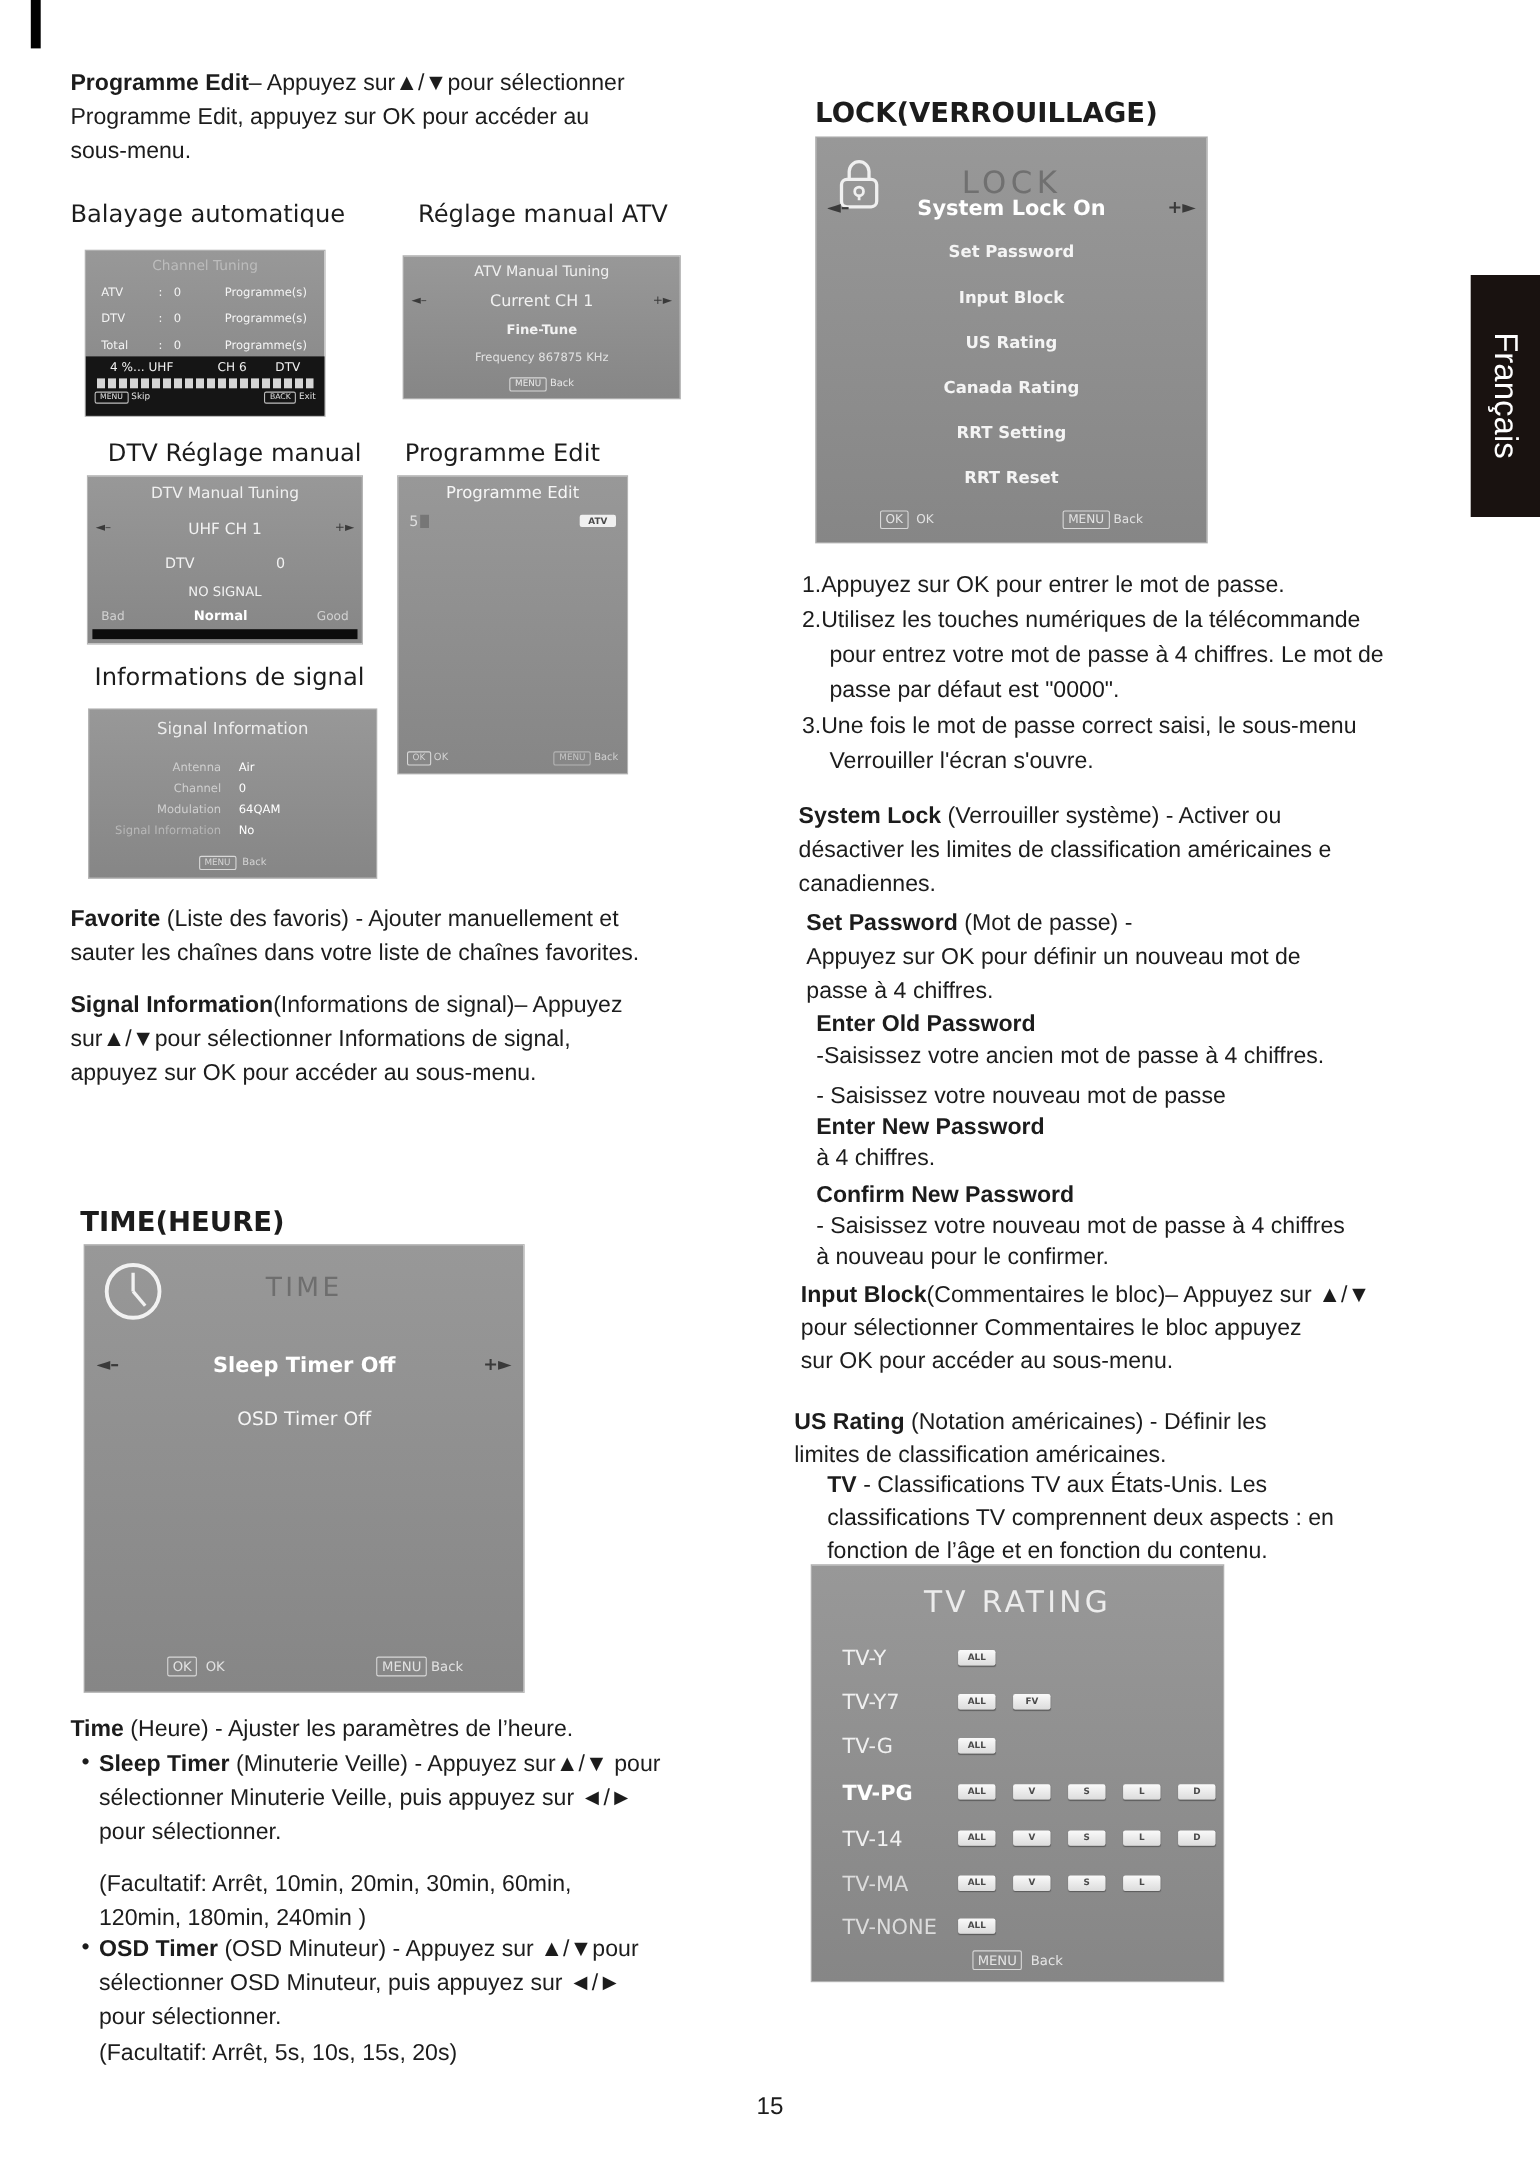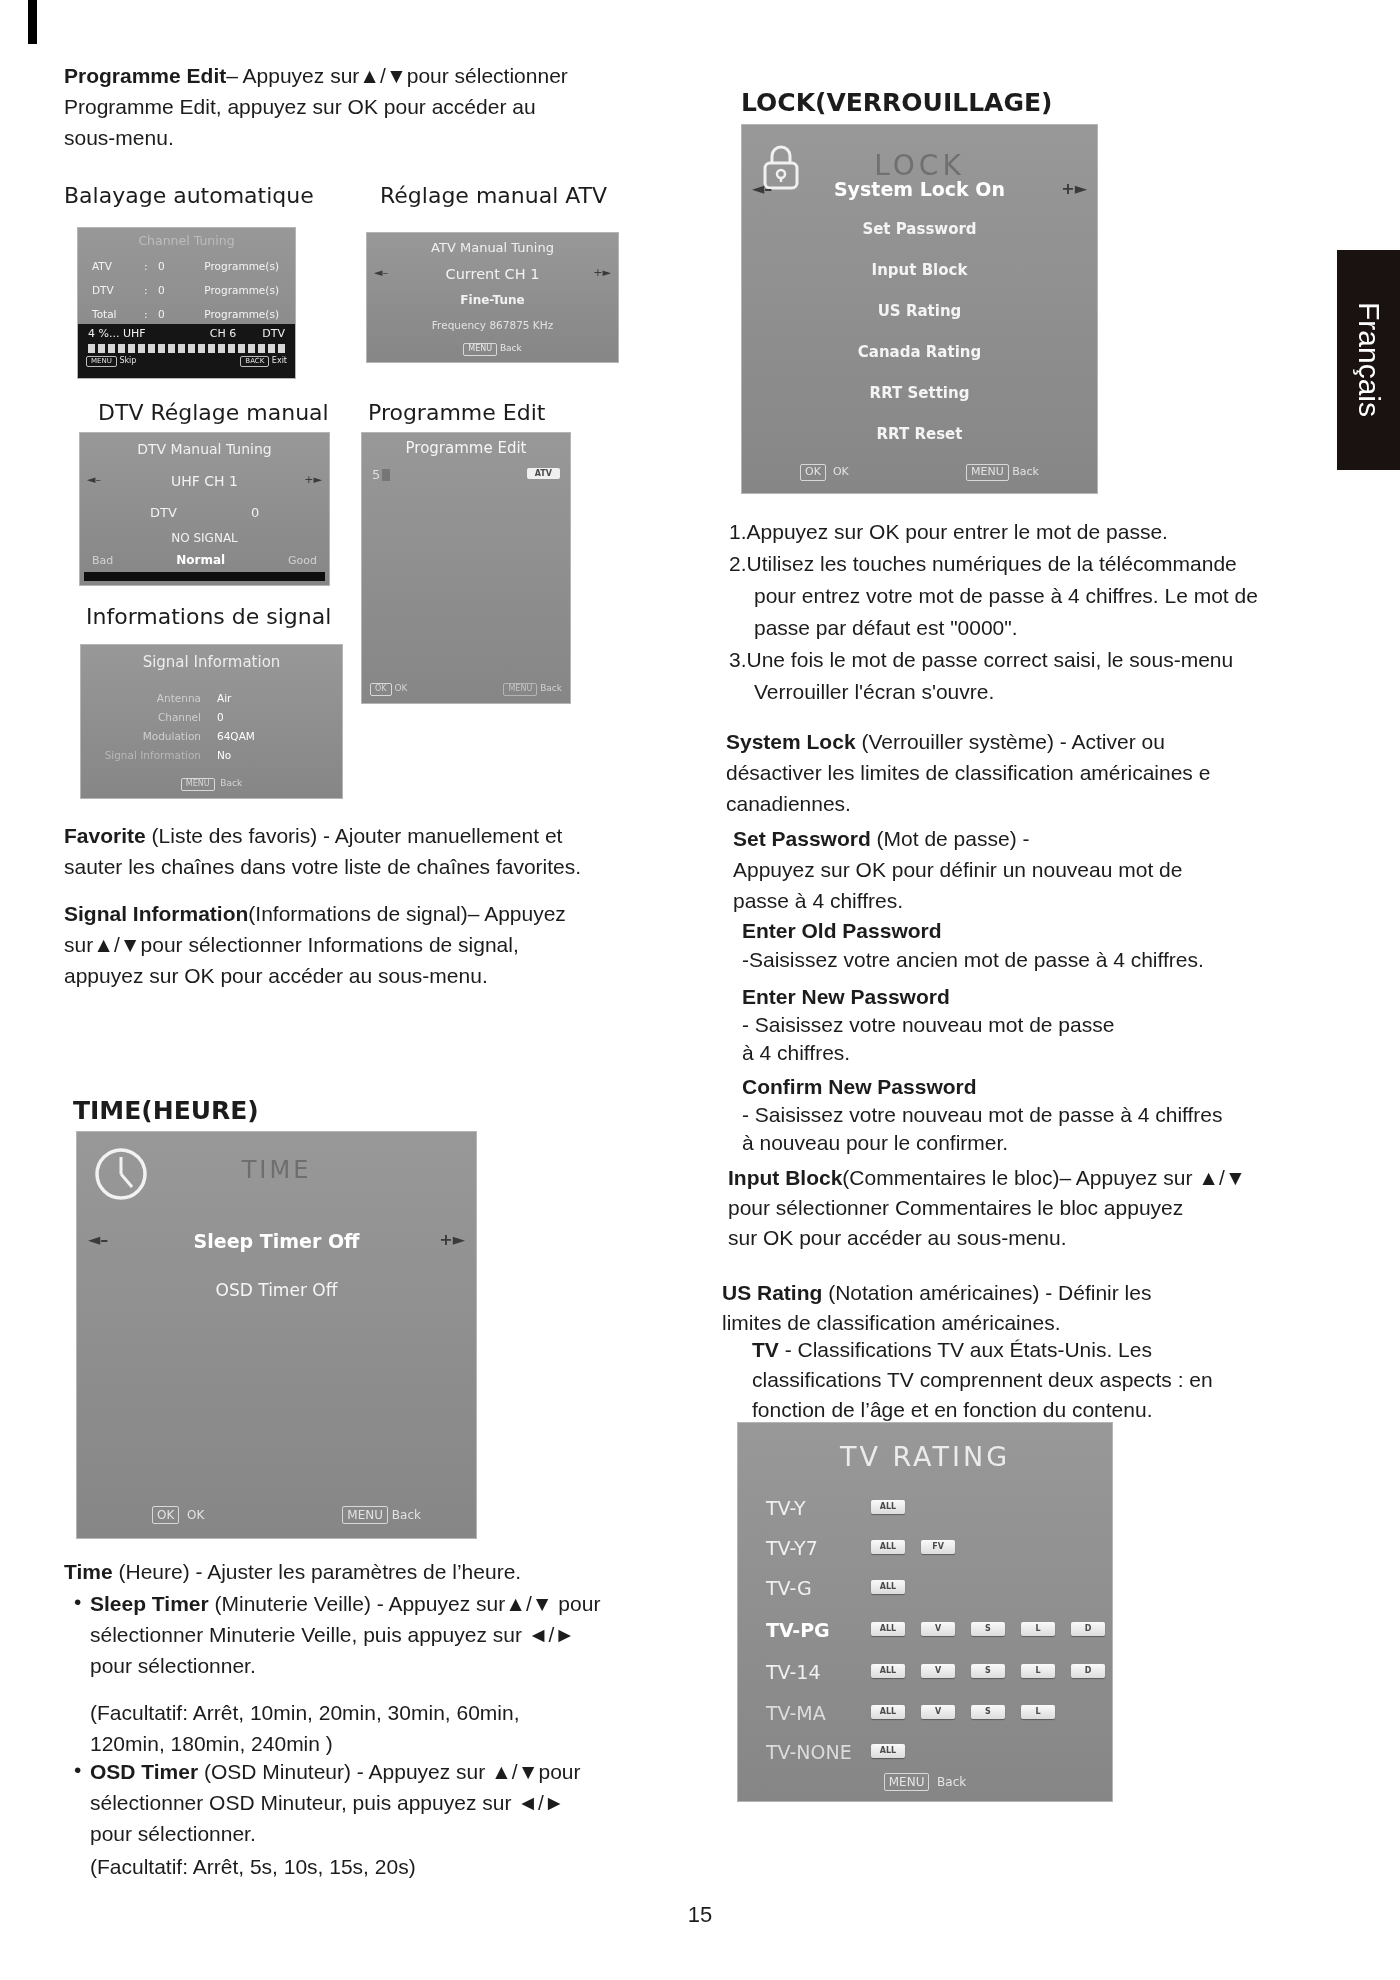--- a/index.html
+++ b/index.html
@@ -23,21 +23,21 @@
   .arrow-l{position:absolute;left:7px;color:#3a3a3a}
   .arrow-r{position:absolute;right:7px;color:#3a3a3a}
   .key{display:inline-block;border:1px solid #d8d8d8;border-radius:2px;padding:0 4px;line-height:1.35}
   .keys{position:absolute;display:flex;justify-content:space-between;align-items:center}
 
   
   .ct-row{display:grid;grid-template-columns:52px 14px 44px 1fr;padding:0 14px;
           font-size:10.5px;height:24px;line-height:24px;color:#f4f4f4}
   .ct-unit{text-align:right;padding-right:2px}
   .ct-black{position:absolute;left:0;right:0;bottom:0;height:54px;background:#151515}
-  .ct-status{display:flex;padding:3px 10px 0;font-size:11px;color:#f0f0f0}
+  .ct-status{display:flex;padding:3px 22px 0;font-size:11px;color:#f0f0f0}
   .ct-status .sp{flex:1}
   .ct-bar{height:9px;margin:4px 10px 0;background:repeating-linear-gradient(90deg,#d6d6d6 0 7px,#151515 7px 10px)}
   .ct-keys{display:flex;justify-content:space-between;align-items:center;padding:3px 8px 0;font-size:8px;color:#e2e2e2}
   .ct-keys .key{border-color:#bdbdbd;font-size:7px}
 
   
   .si-row{display:grid;grid-template-columns:120px 1fr;column-gap:16px;
           font-size:10.5px;height:19px;line-height:19px}
   .si-label{text-align:right;color:#cfcfcf}
   .si-value{color:#fff}
@@ -296,22 +296,22 @@
     <span class="ln">Appuyez sur OK pour définir un nouveau mot de</span>
     <span class="ln">passe à 4 chiffres.</span>
   </p>
 
   <p class="para" style="left:742px;top:916px;width:650px;line-height:29px">
     <span class="ln"><b>Enter Old Password</b></span>
     <span class="ln">-Saisissez votre ancien mot de passe à 4 chiffres.</span>
   </p>
 
   <p class="para" style="left:742px;top:983px;width:650px;line-height:28px">
+    <span class="ln">- Saisissez votre nouveau mot de passe</span>
     <span class="ln"><b>Enter New Password</b></span>
-    <span class="ln">- Saisissez votre nouveau mot de passe</span>
     <span class="ln">à 4 chiffres.</span>
   </p>
 
   <p class="para" style="left:742px;top:1073px;width:660px;line-height:28px">
     <span class="ln"><b>Confirm New Password</b></span>
     <span class="ln">- Saisissez votre nouveau mot de passe à 4 chiffres</span>
     <span class="ln">à nouveau pour le confirmer.</span>
   </p>
 
   <p class="para" style="left:728px;top:1163px;width:660px;line-height:30px">

